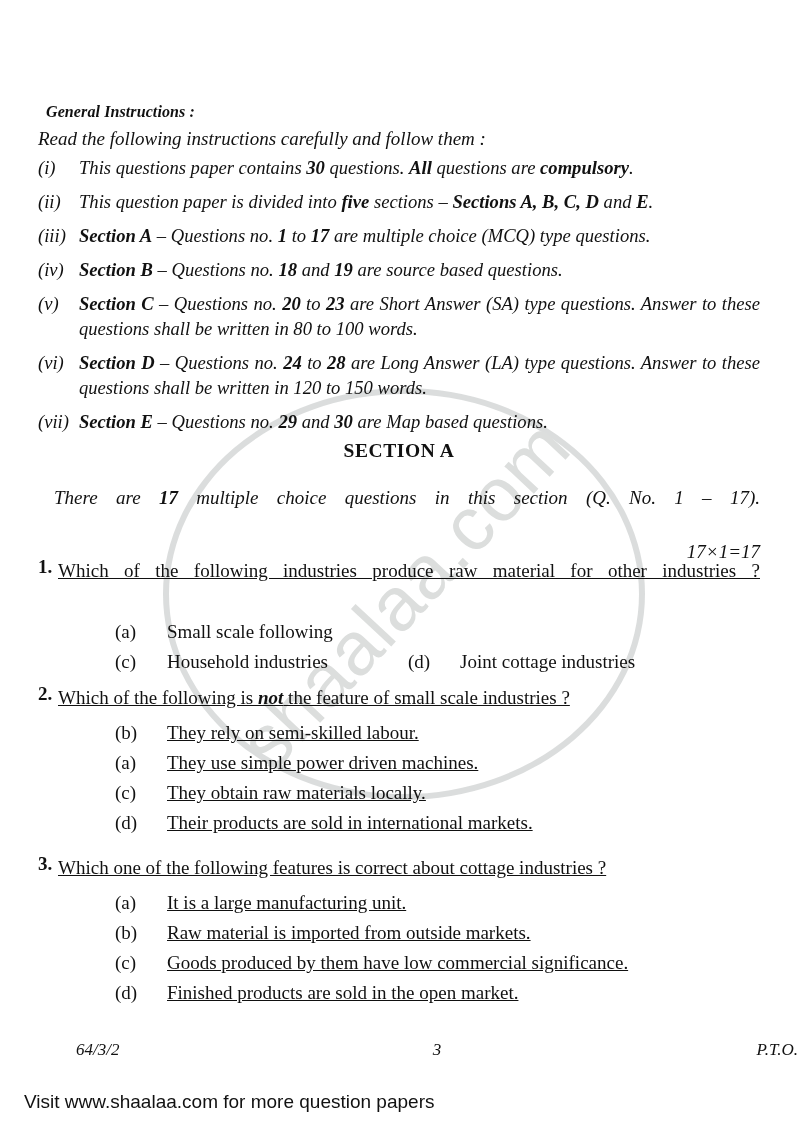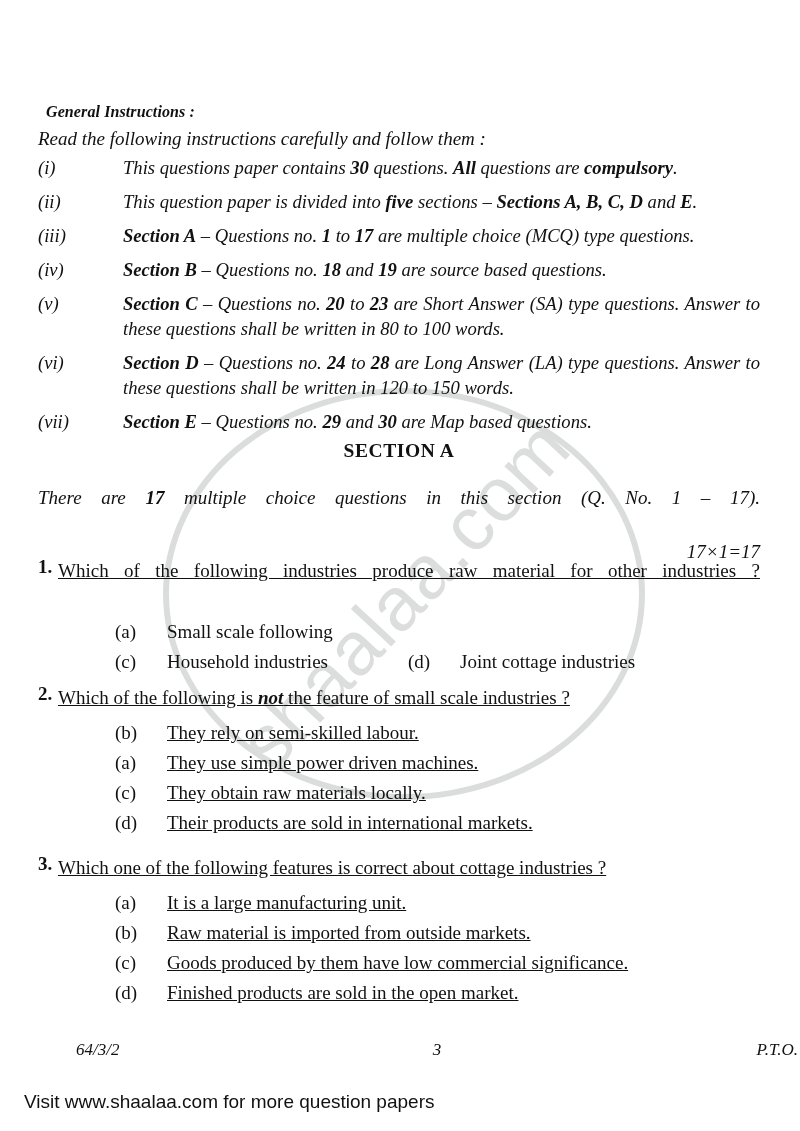--- a/index.html
+++ b/index.html
@@ -96,21 +96,21 @@
   }
   .ins-num {
     position: absolute;
     left: 0;
     top: 0;
     width: 50px;
     font-style: italic;
   }
   .ins-text {
     display: block;
-    margin-left: 85px;
+    margin-left: 41px;
     text-align: justify;
     text-justify: inter-word;
   }
   .ins-text.one-line { text-align: left; }
 
   
   .section-head {
     position: absolute;
     left: 0;
     top: 440px;
@@ -278,21 +278,21 @@
         </div>
         <div class="ins-row">
           <span class="ins-num">(vii)</span>
           <span class="ins-text one-line"><span style="font-weight: bold; font-style: italic;">Section E</span><span style="font-style: italic;"> – Questions no. </span><span style="font-weight: bold; font-style: italic;">29</span><span style="font-style: italic;"> and </span><span style="font-weight: bold; font-style: italic;">30</span><span style="font-style: italic;"> are Map based questions.</span></span>
         </div>
       </div>
 
     <div class="section-head">SECTION A</div>
 
     <div class="sec-intro">
-      <span class="line1" id="sec-intro-line1"><span style="">There are </span><span style="font-weight: bold; font-style: italic;">17</span><span style="font-style: italic;"> multiple choice questions in this section (Q. No. 1 – 17).</span></span>
+      <span class="line1" id="sec-intro-line1"><span style=" margin-left: 16px;">There are </span><span style="font-weight: bold; font-style: italic;">17</span><span style="font-style: italic;"> multiple choice questions in this section (Q. No. 1 – 17).</span></span>
       <span class="line2">
         <span class="marks">17×1=17</span>
       </span>
     </div>
 
     <div id="questions-root">
         <div class="q" style="top: 556px;">
           <span class="q-num">1.</span>
           <div class="q-body">
             <span class="q-stem justify"><span style="font-style: normal;">Which of the following industries produce raw material for other industries ?</span></span>

